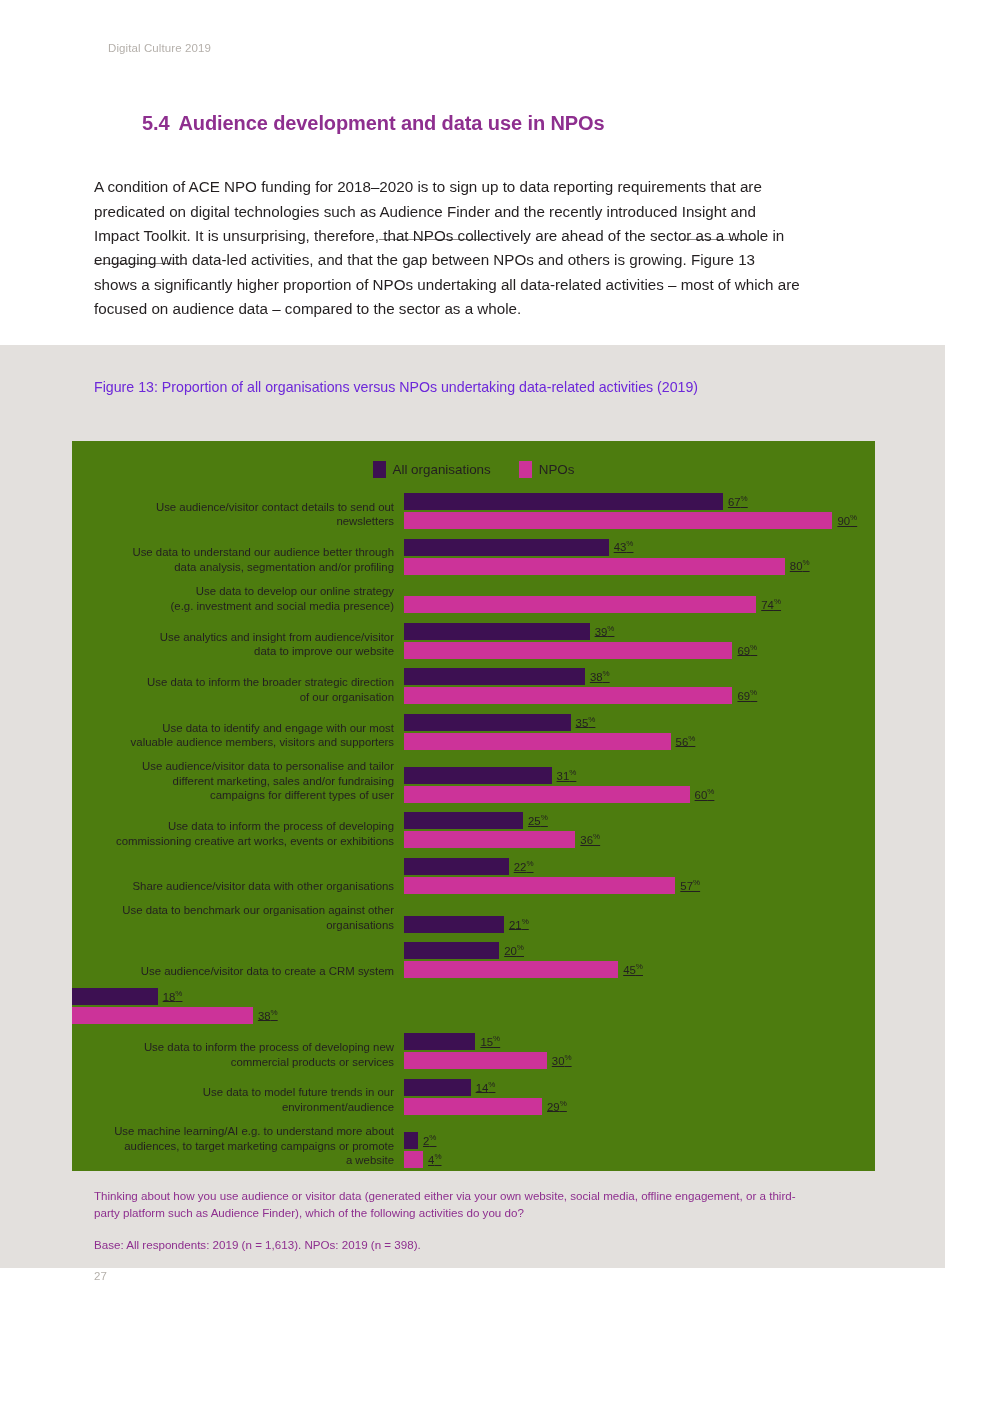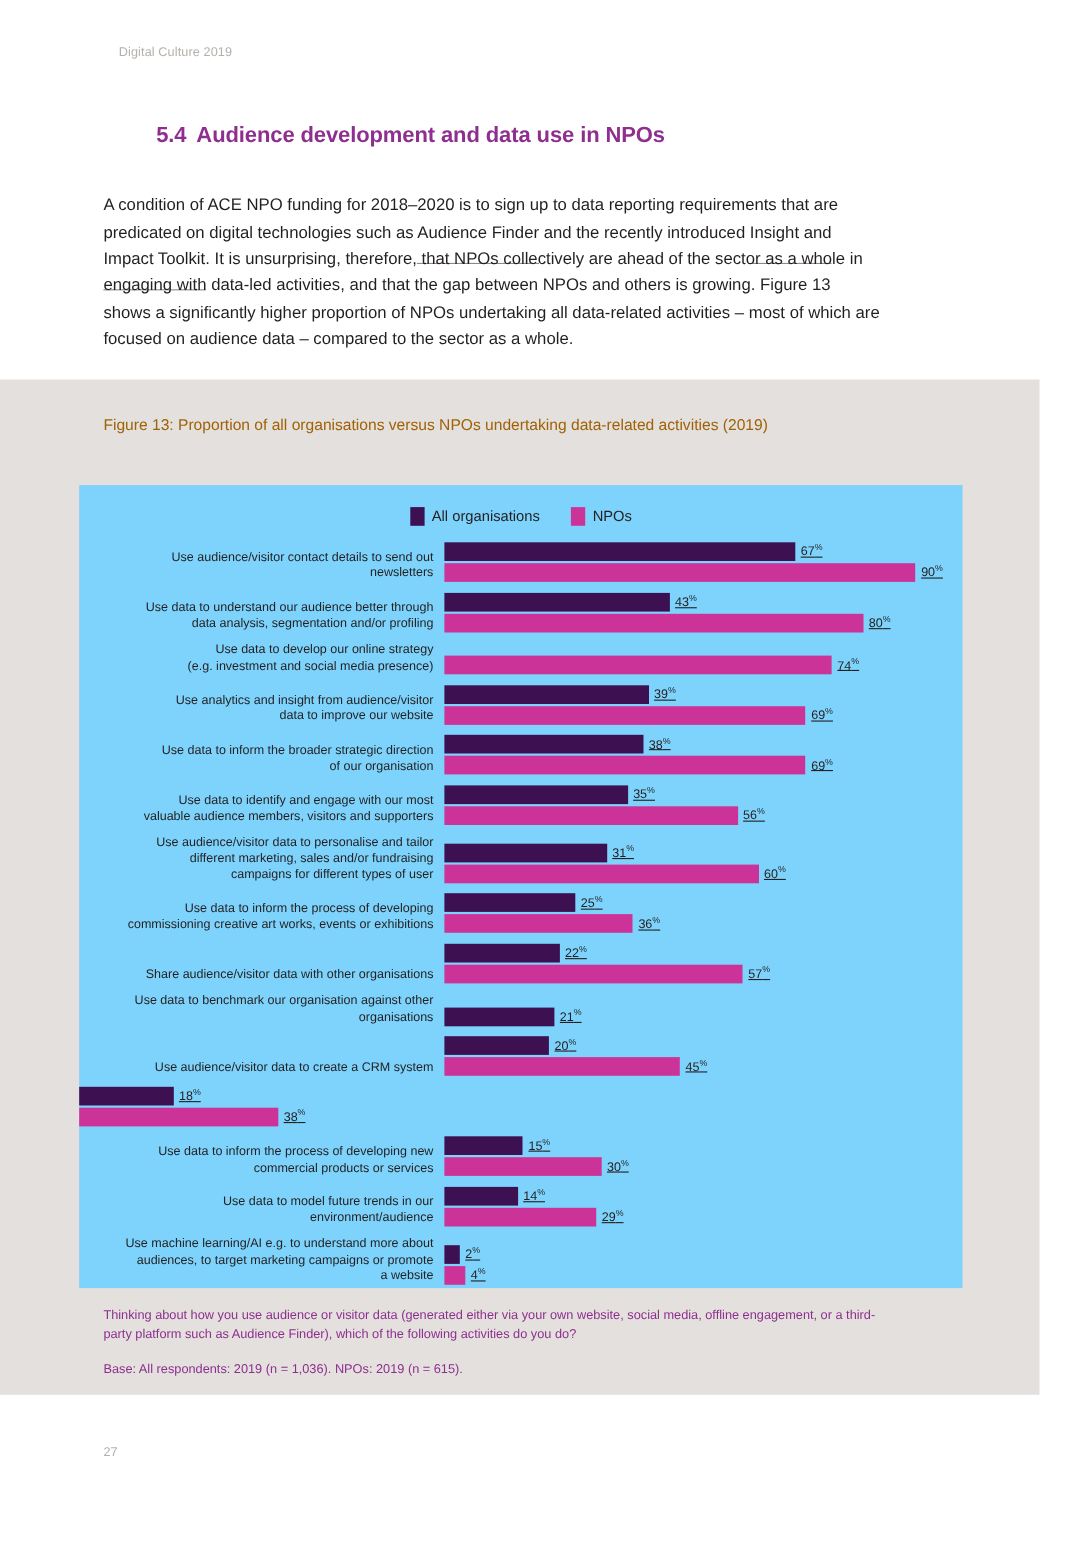--- a/index.html
+++ b/index.html
@@ -65,31 +65,31 @@
     background: #e3e0dd;
   }
 
   .figure-caption {
     position: absolute;
     left: 94px;
     top: 31px;
     width: 700px;
     font-size: 14.2px;
     line-height: 23px;
-    color: #a16207;
+    color: #6d28d9;
   }
 
   
   .chart-card {
     position: absolute;
     left: 72px;
     top: 96px;
     width: 803px;
     height: 730px;
-    background: #7dd3fc;
+    background: #4d7c0f;
   }
 
   
   .legend {
     position: absolute;
     left: 0;
     top: 20px;
     width: 100%;
     display: flex;
     justify-content: center;
@@ -172,21 +172,21 @@
     line-height: 16.6px;
     color: #8e2f8f;
   }
   .fig-note.q { top: 843px; }
   .fig-note.base { top: 892px; }
 
   
   .page-number {
     position: absolute;
     left: 94px;
-    top: 1315px;
+    top: 1270px;
     font-size: 11.5px;
     color: #b5b0ab;
     text-align: right;
   }
 </style>
 </head>
 <body>
 
 <div class="running-header">Digital Culture 2019</div>
 
@@ -409,16 +409,16 @@
             <div class="bar-line">
               <span class="bar" style="background: rgb(204, 51, 153); width: 19.04px;"></span>
               <span class="bar-value">4<sup>%</sup></span>
             </div>
           </div>
         </div>
       </div>
   </div>
 
   <div class="fig-note q">Thinking about how you use audience or visitor data (generated either via your own website, social media, offline engagement, or a third-party platform such as Audience Finder), which of the following activities do you do?</div>
-  <div class="fig-note base">Base: All respondents: 2019 (n = 1,036). NPOs: 2019 (n = 615).</div>
+  <div class="fig-note base">Base: All respondents: 2019 (n = 1,613). NPOs: 2019 (n = 398).</div>
 </div>
 
 <div class="page-number">27</div>
 
 </body></html>

